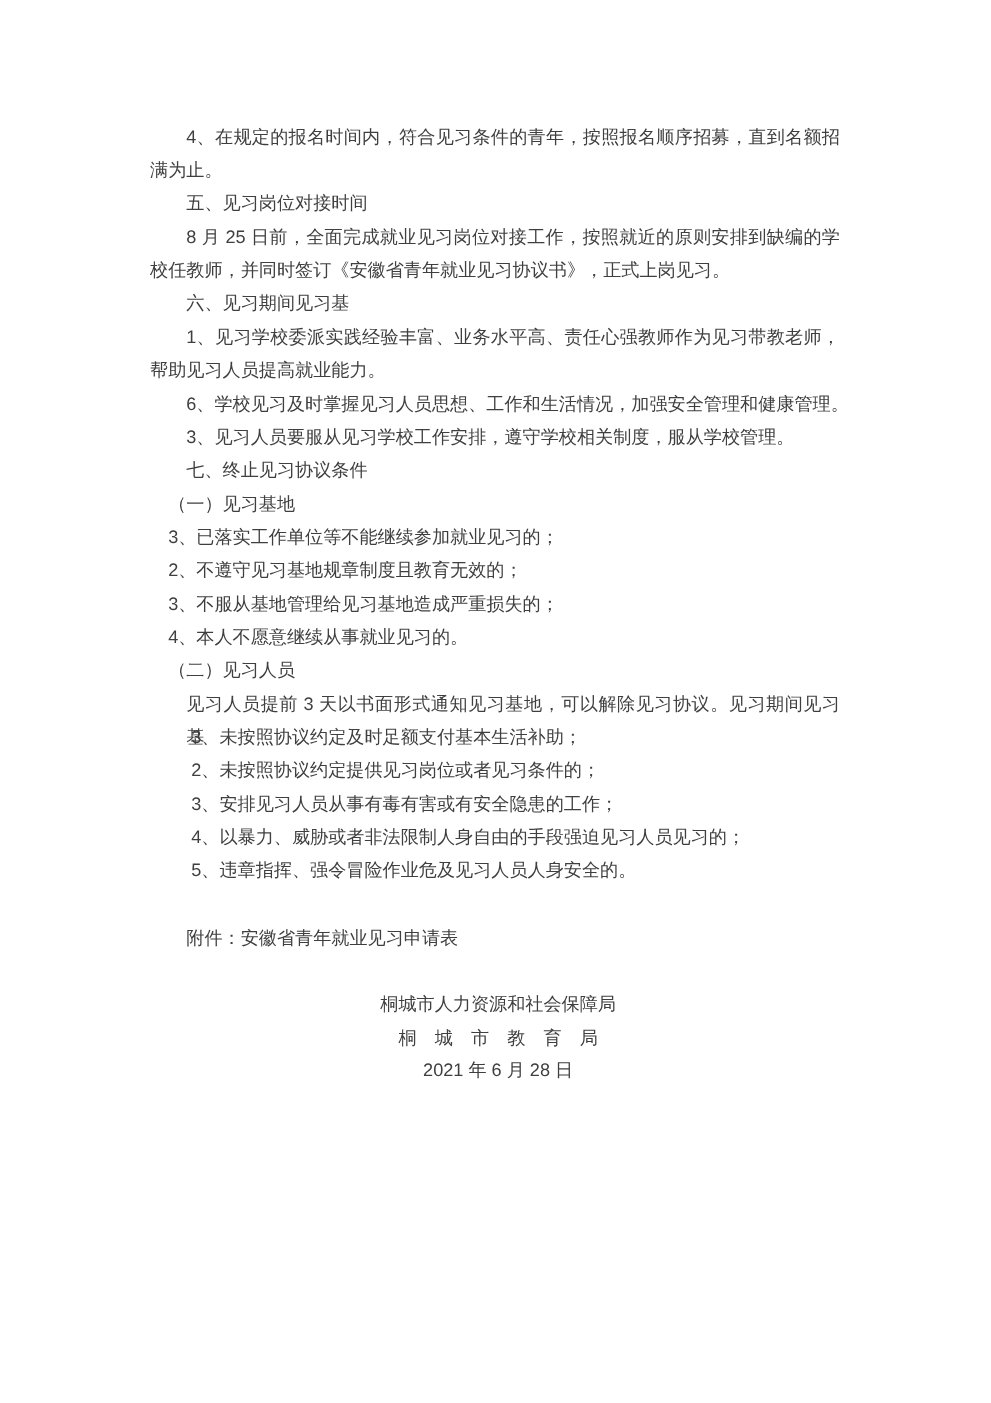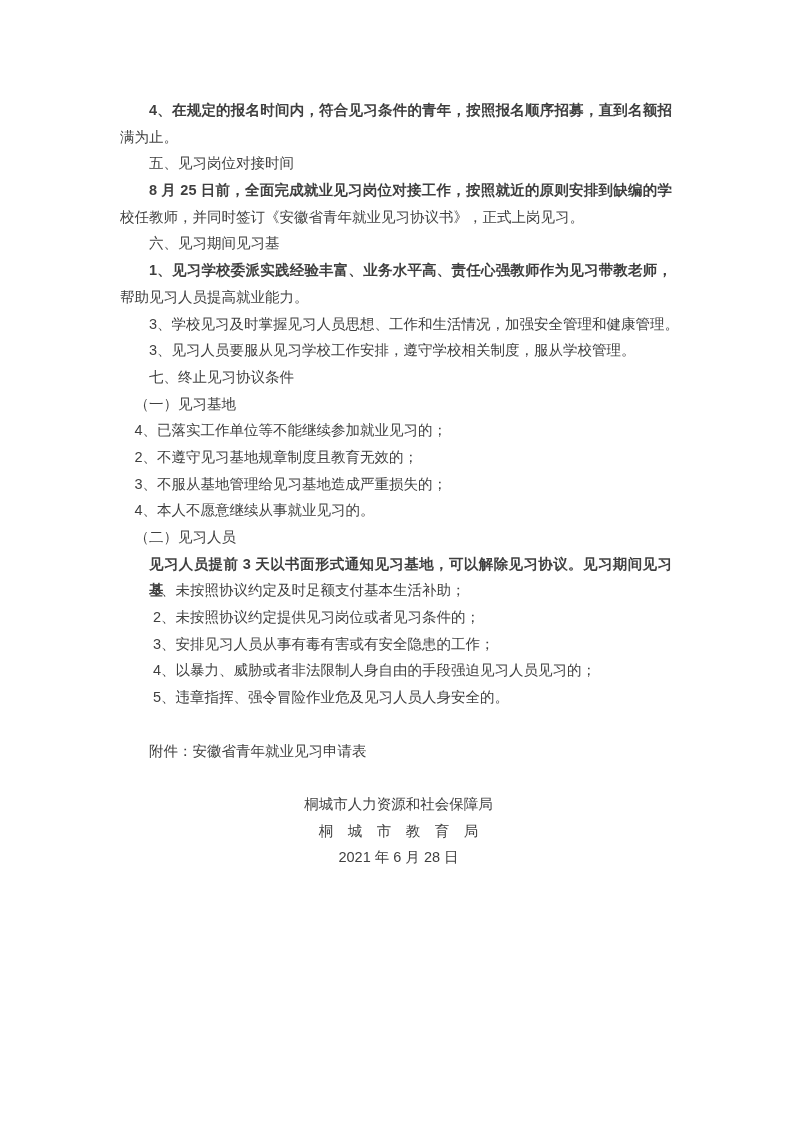--- a/index.html
+++ b/index.html
@@ -26,45 +26,44 @@
     line-height: 26.7px;
     white-space: pre;
   }
   .ind1 { padding-left: 14.5px; }
   .ind2 { padding-left: 29px; }
   .ind3 { padding-left: 33px; }
   .fill {
     white-space: normal;
     text-align: justify;
     text-align-last: justify;
-    font-weight: bold;
   }
   .sig {
     text-align: center;
     margin-right: -5px;
   }
 </style>
 </head>
 <body style="background: rgb(255, 255, 255);">
 
 <div class="page">
   <div class="content" style="color: rgb(63, 63, 63);">
       <div class="ln ind2 fill">4、在规定的报名时间内，符合见习条件的青年，按照报名顺序招募，直到名额招</div>
       <div class="ln">满为止。</div>
       <div class="ln ind2">五、见习岗位对接时间</div>
       <div class="ln ind2 fill">8 月 25 日前，全面完成就业见习岗位对接工作，按照就近的原则安排到缺编的学</div>
       <div class="ln">校任教师，并同时签订《安徽省青年就业见习协议书》，正式上岗见习。</div>
       <div class="ln ind2">六、见习期间见习基</div>
       <div class="ln ind2 fill">1、见习学校委派实践经验丰富、业务水平高、责任心强教师作为见习带教老师，</div>
       <div class="ln">帮助见习人员提高就业能力。</div>
-      <div class="ln ind2">3、学校见习及时掌握见习人员思想、工作和生活情况，加强安全管理和健康管理。</div>
+      <div class="ln ind2">6、学校见习及时掌握见习人员思想、工作和生活情况，加强安全管理和健康管理。</div>
       <div class="ln ind2">3、见习人员要服从见习学校工作安排，遵守学校相关制度，服从学校管理。</div>
       <div class="ln ind2">七、终止见习协议条件</div>
       <div class="ln ind1">（一）见习基地</div>
-      <div class="ln ind1">4、已落实工作单位等不能继续参加就业见习的；</div>
+      <div class="ln ind1">3、已落实工作单位等不能继续参加就业见习的；</div>
       <div class="ln ind1">2、不遵守见习基地规章制度且教育无效的；</div>
       <div class="ln ind1">3、不服从基地管理给见习基地造成严重损失的；</div>
       <div class="ln ind1">4、本人不愿意继续从事就业见习的。</div>
       <div class="ln ind1">（二）见习人员</div>
       <div class="ln ind2 fill">见习人员提前 3 天以书面形式通知见习基地，可以解除见习协议。见习期间见习基</div>
       <div class="ln ind3">3、未按照协议约定及时足额支付基本生活补助；</div>
       <div class="ln ind3">2、未按照协议约定提供见习岗位或者见习条件的；</div>
       <div class="ln ind3">3、安排见习人员从事有毒有害或有安全隐患的工作；</div>
       <div class="ln ind3">4、以暴力、威胁或者非法限制人身自由的手段强迫见习人员见习的；</div>
       <div class="ln ind3">5、违章指挥、强令冒险作业危及见习人员人身安全的。</div>

